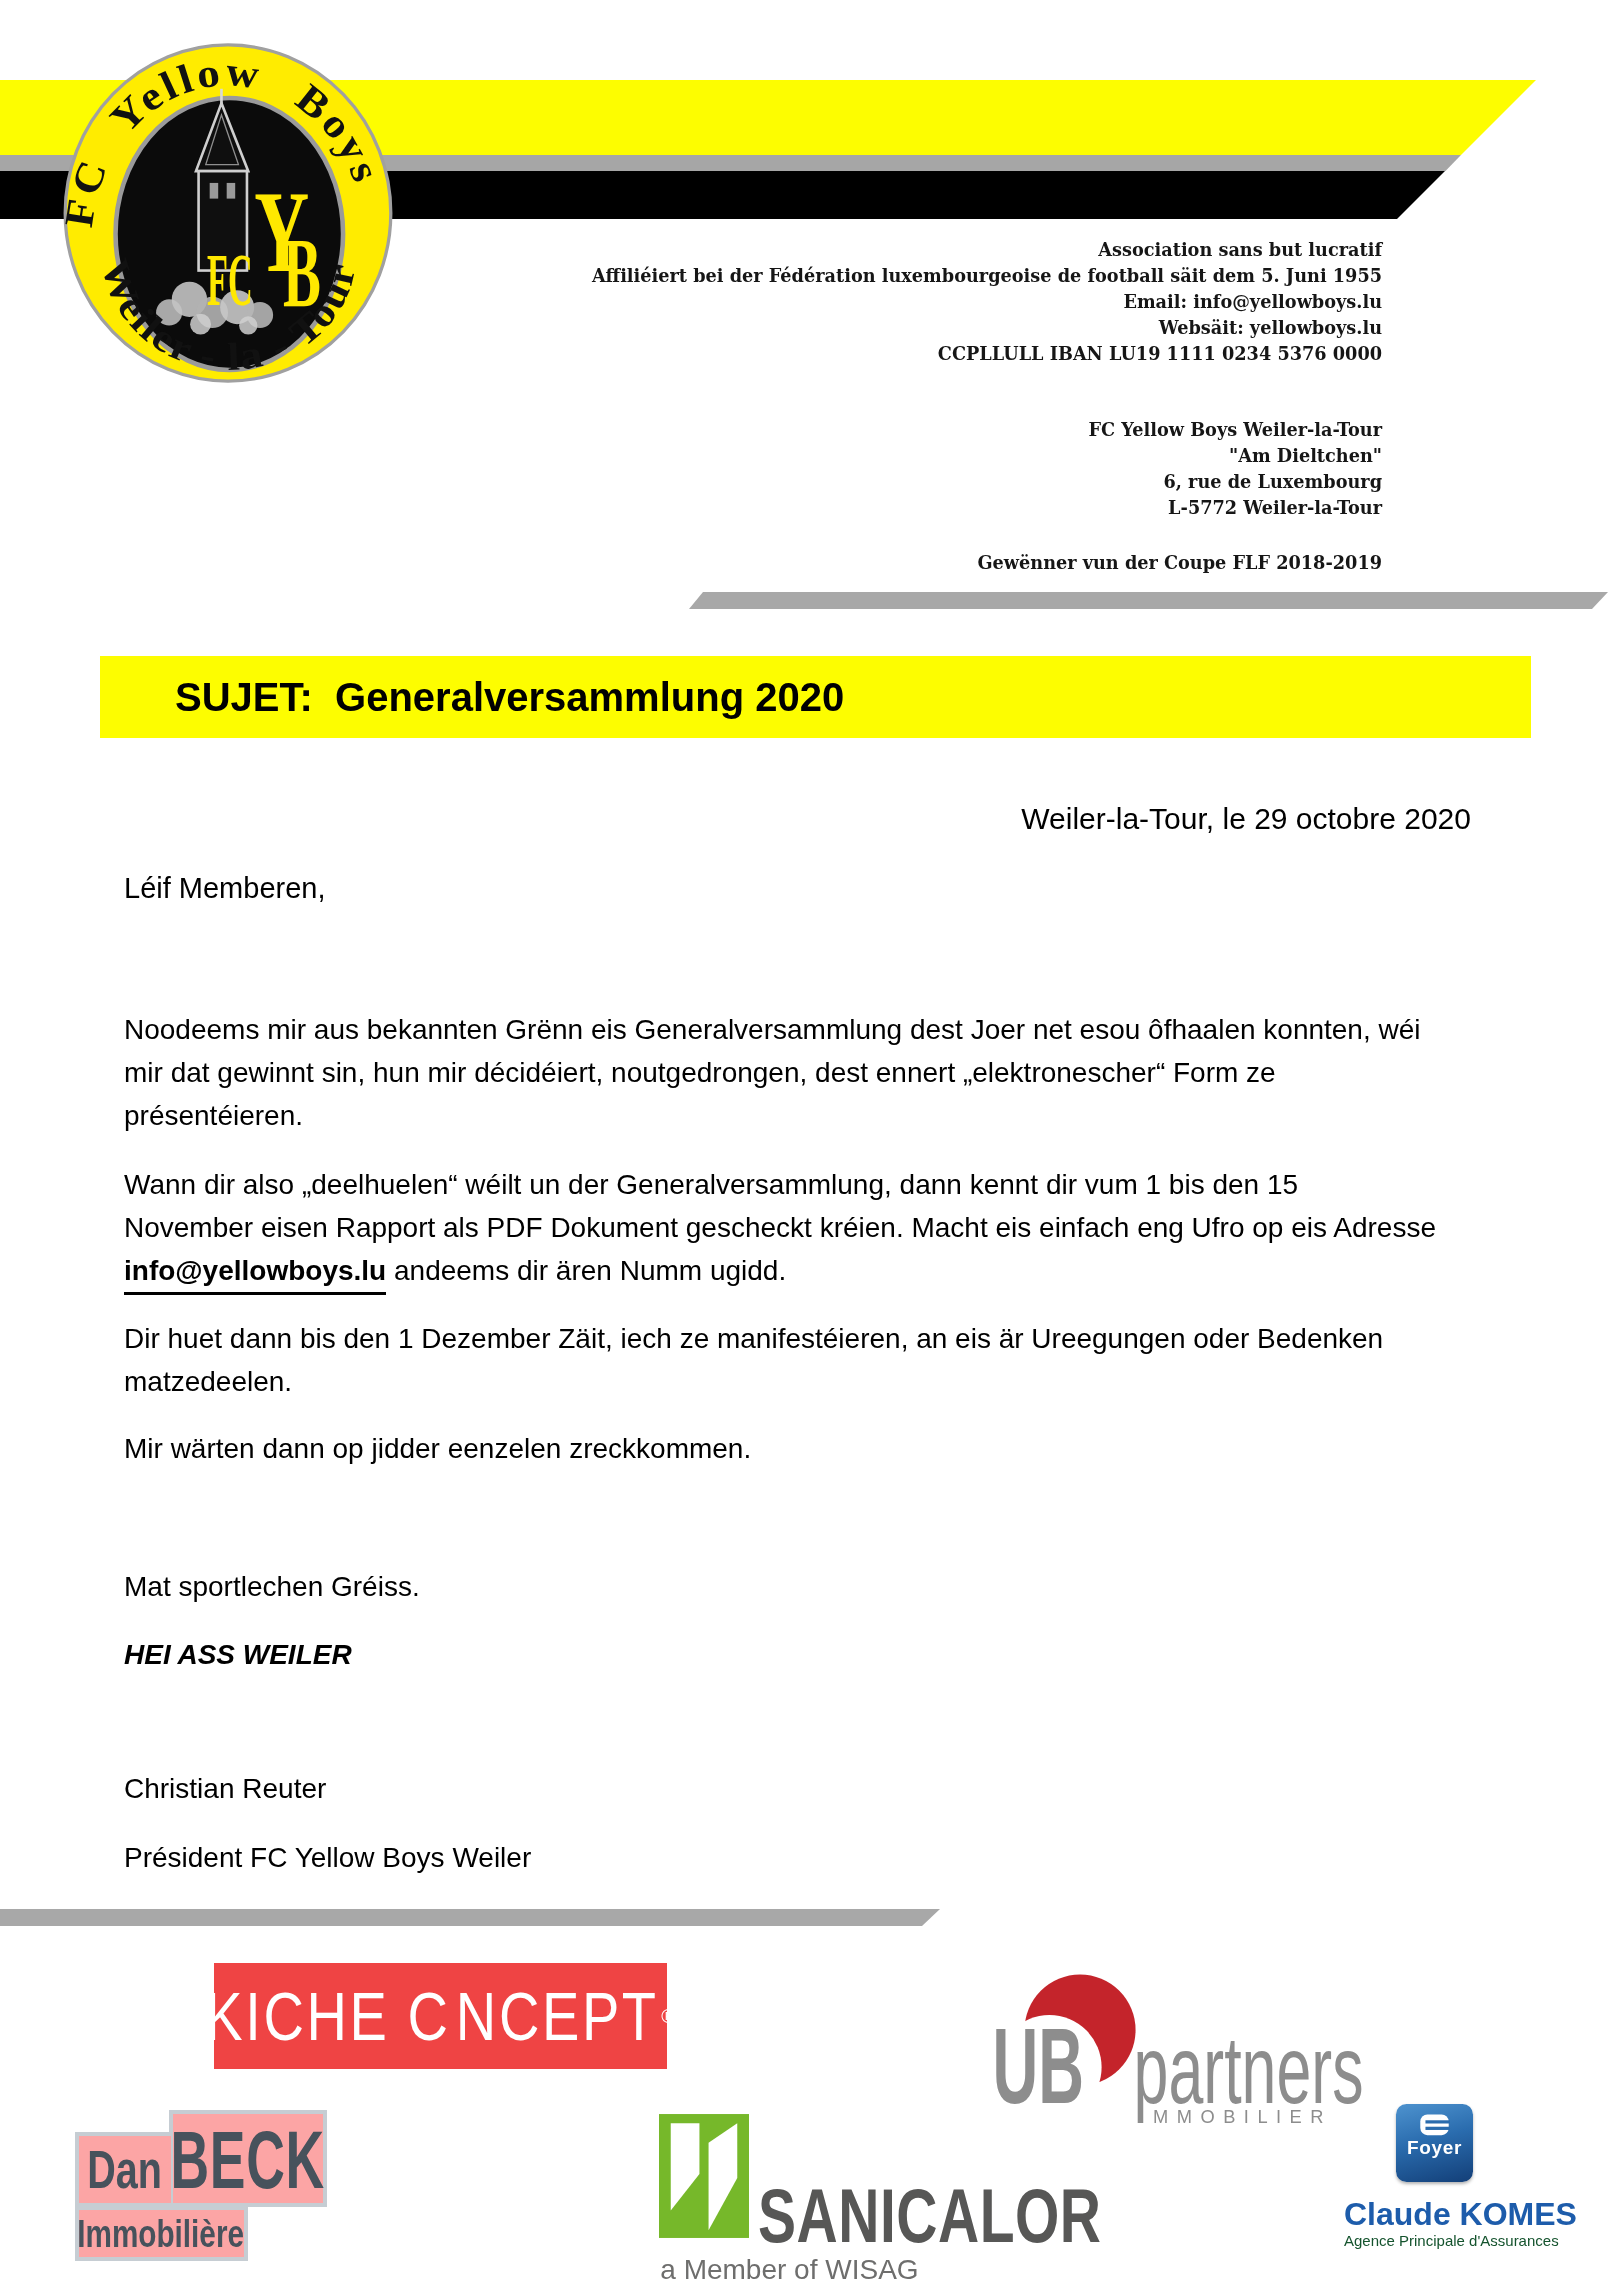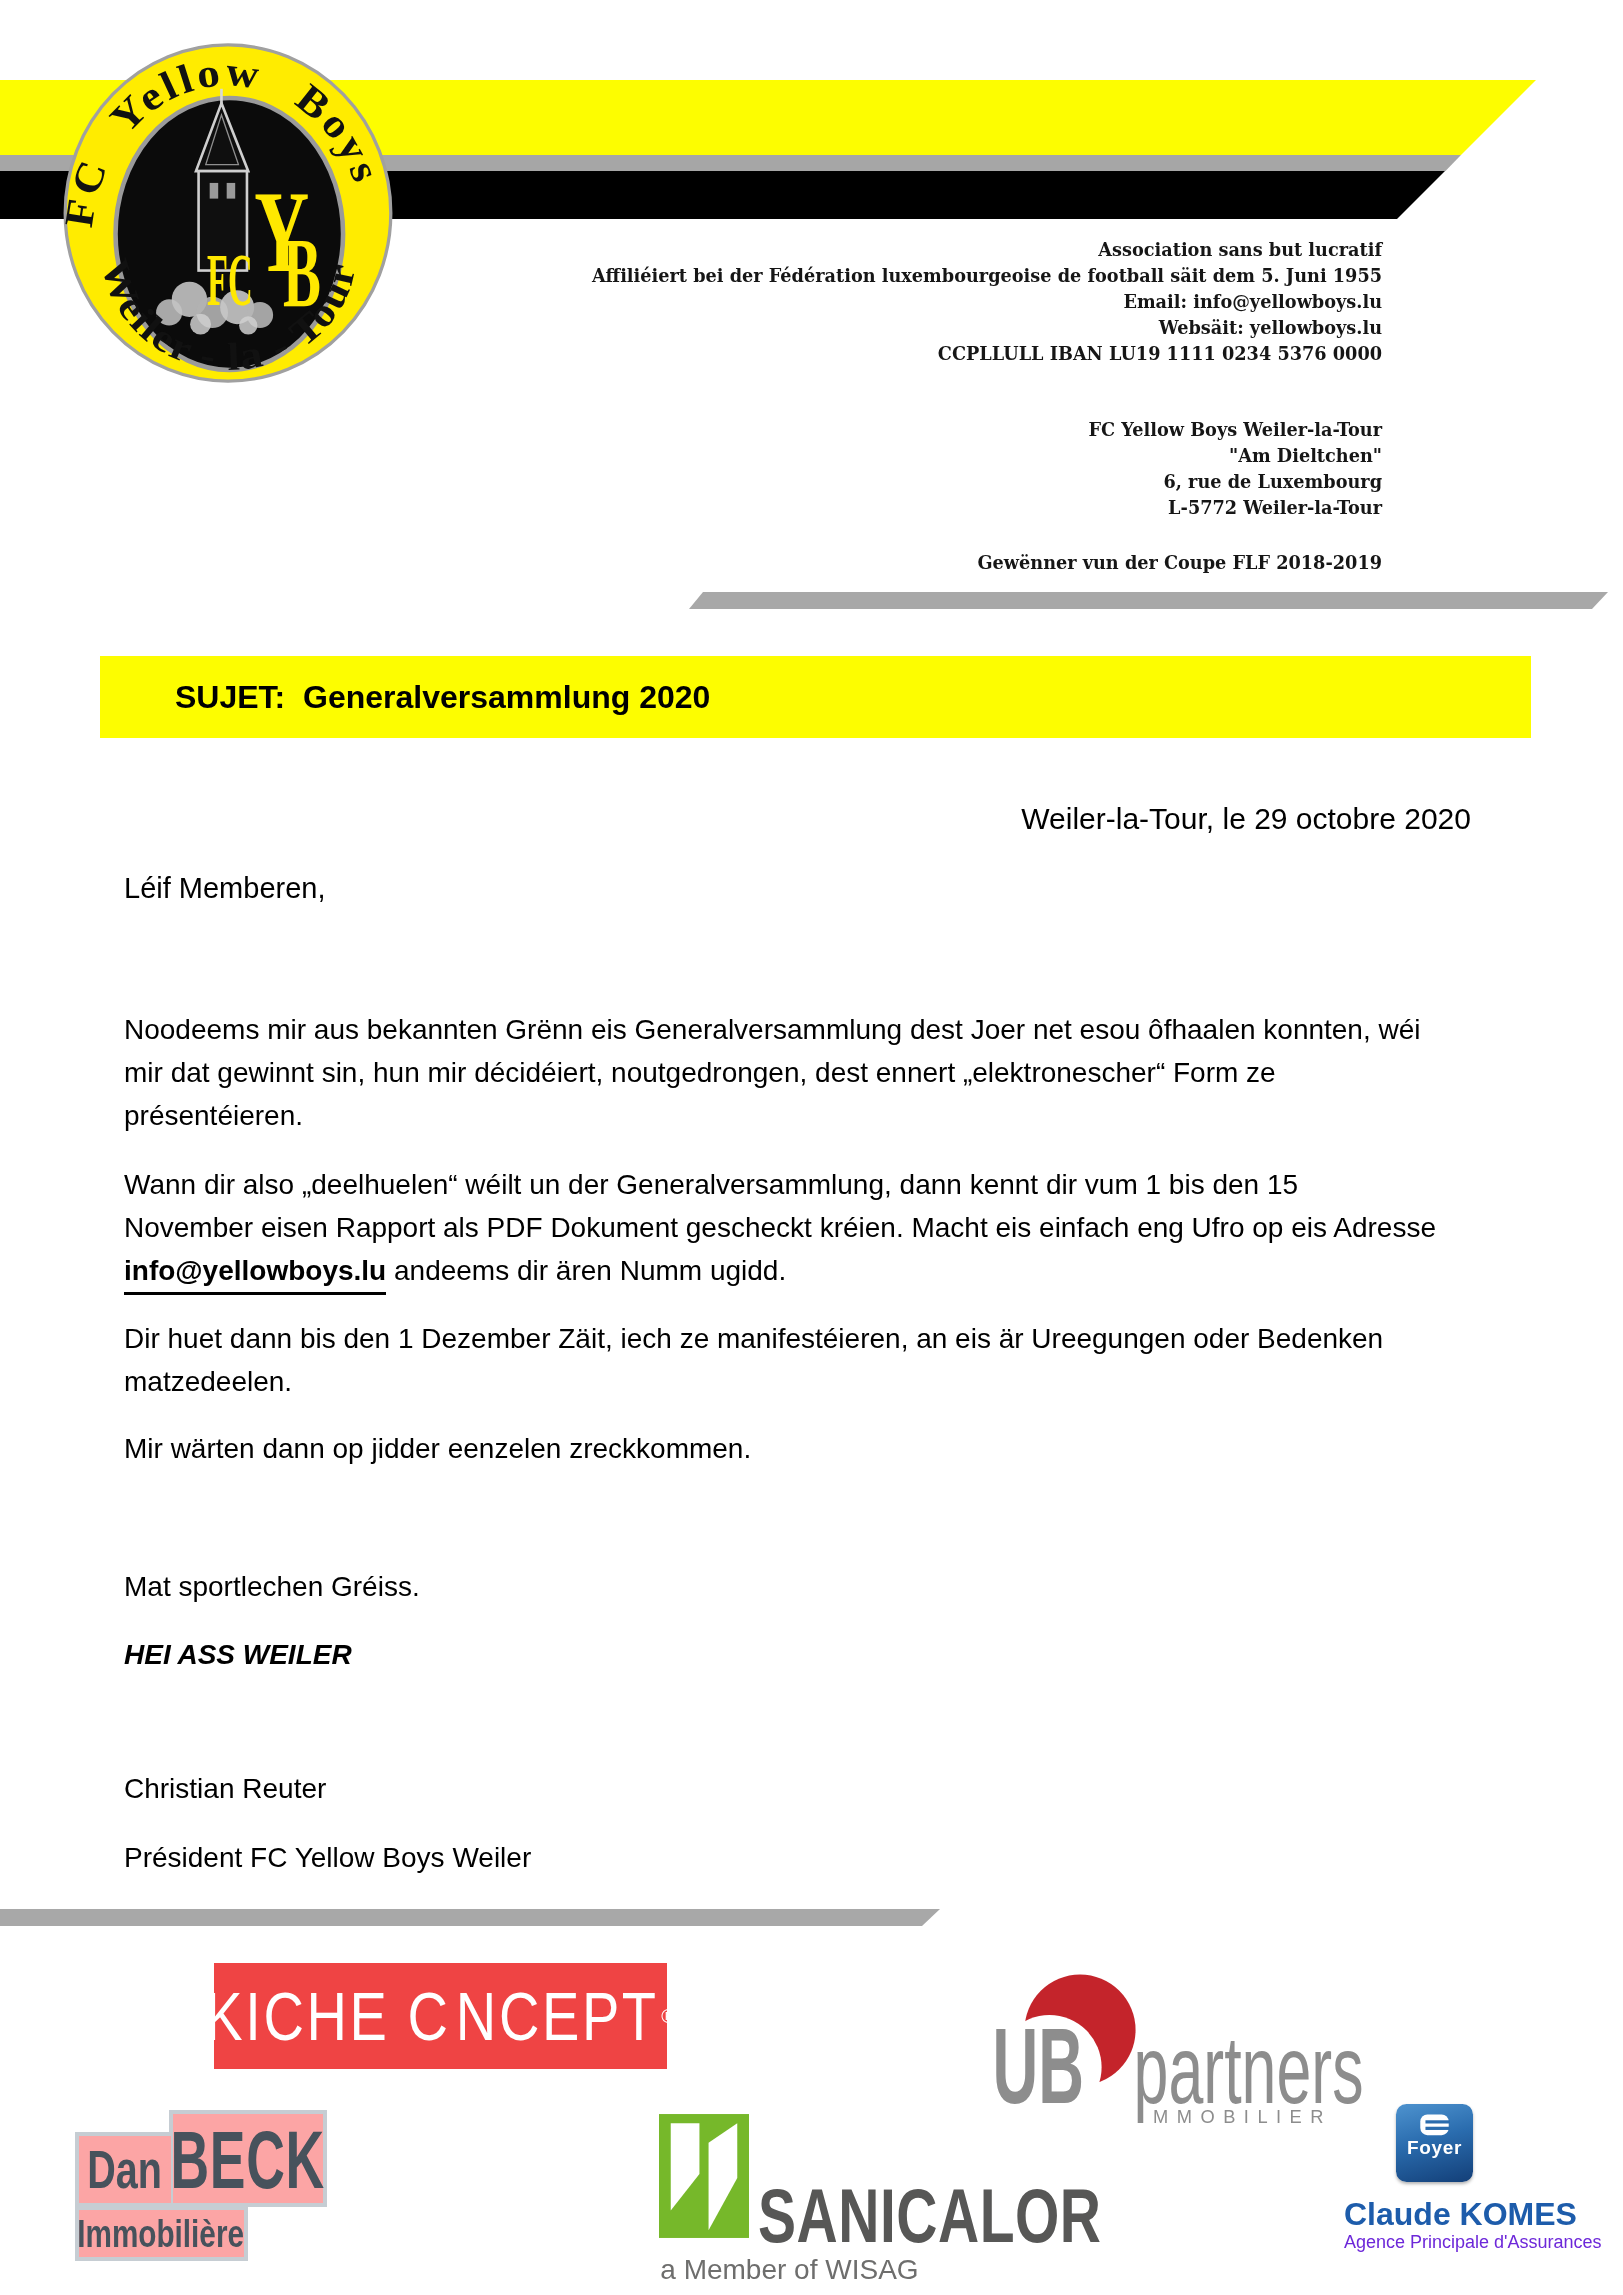--- a/index.html
+++ b/index.html
@@ -23,21 +23,21 @@
   
   .badge { position:absolute; left:63px; top:43px; width:330px; height:340px; }
   
   .hdr { position:absolute; right:241px; text-align:right;
     font-family:"DejaVu Serif", serif; font-weight:bold; color:#161616; }
   .hdr-info  { top:237px; font-size:17.7px; line-height:26px; }
   .hdr-addr  { top:417px; font-size:17.7px; line-height:26px; }
   .hdr-honor { top:550px; font-size:17.7px; line-height:26px; }
   
   .subject-bar { position:absolute; left:100px; top:656px; width:1431px; height:82px; background:#fdfd00; }
-  .subject-text { line-height:82px; padding-left:75px; font-size:32px; font-weight:bold;
+  .subject-text { line-height:82px; padding-left:75px; font-size:40px; font-weight:bold;
     white-space:pre; color:#000; }
   
   .dateline { position:absolute; right:152px; top:802px; font-size:30px; }
   .salutation { position:absolute; left:124px; top:872px; font-size:29px; }
   .para { position:absolute; left:124px; width:1400px; font-size:28px; line-height:43px;
     white-space:pre-line; }
   .p1 { top:1008px; } .p2 { top:1163px; } .p3 { top:1317px; } .p4 { top:1427px; }
   .closing { top:1565px; } .slogan { top:1633px; font-weight:bold; font-style:italic; }
   .signer-name { top:1767px; } .signer-title { top:1836px; }
   .email { font-weight:bold; border-bottom:3.3px solid #000; padding-bottom:6px; }
@@ -69,21 +69,21 @@
 
   .foyer { position:absolute; left:1344px; top:2104px; width:190px; height:151px; }
   .foyer-tile { position:absolute; left:52px; top:0; width:77px; height:78px; border-radius:10.5px;
     background:linear-gradient(165deg,#4e93cf 0%,#2a6cae 45%,#133f78 100%);
     box-shadow:0 2px 3.3px rgba(0,0,0,.3);
     display:flex; flex-direction:column; align-items:center; }
   .foyer-word { color:#fff; font-size:19px; font-weight:bold; margin-top:1.3px; letter-spacing:0.7px; }
   .komes-name { position:absolute; left:0; top:92px; width:190px; text-align:center;
     font-size:32px; font-weight:bold; color:#1d5cab; white-space:nowrap; }
   .komes-tag { position:absolute; left:0; top:128px; width:190px; text-align:center;
-    font-size:18px; color:#6d28d9; white-space:nowrap; }
+    font-size:15px; color:#14532d; white-space:nowrap; }
 
   svg text { font-family:"Liberation Serif", serif; }
   svg .sans { font-family:"Liberation Sans", sans-serif; }
 </style>
 </head>
 <body>
 
 <div class="page">
 
   <div class="band band-yellow"></div>

